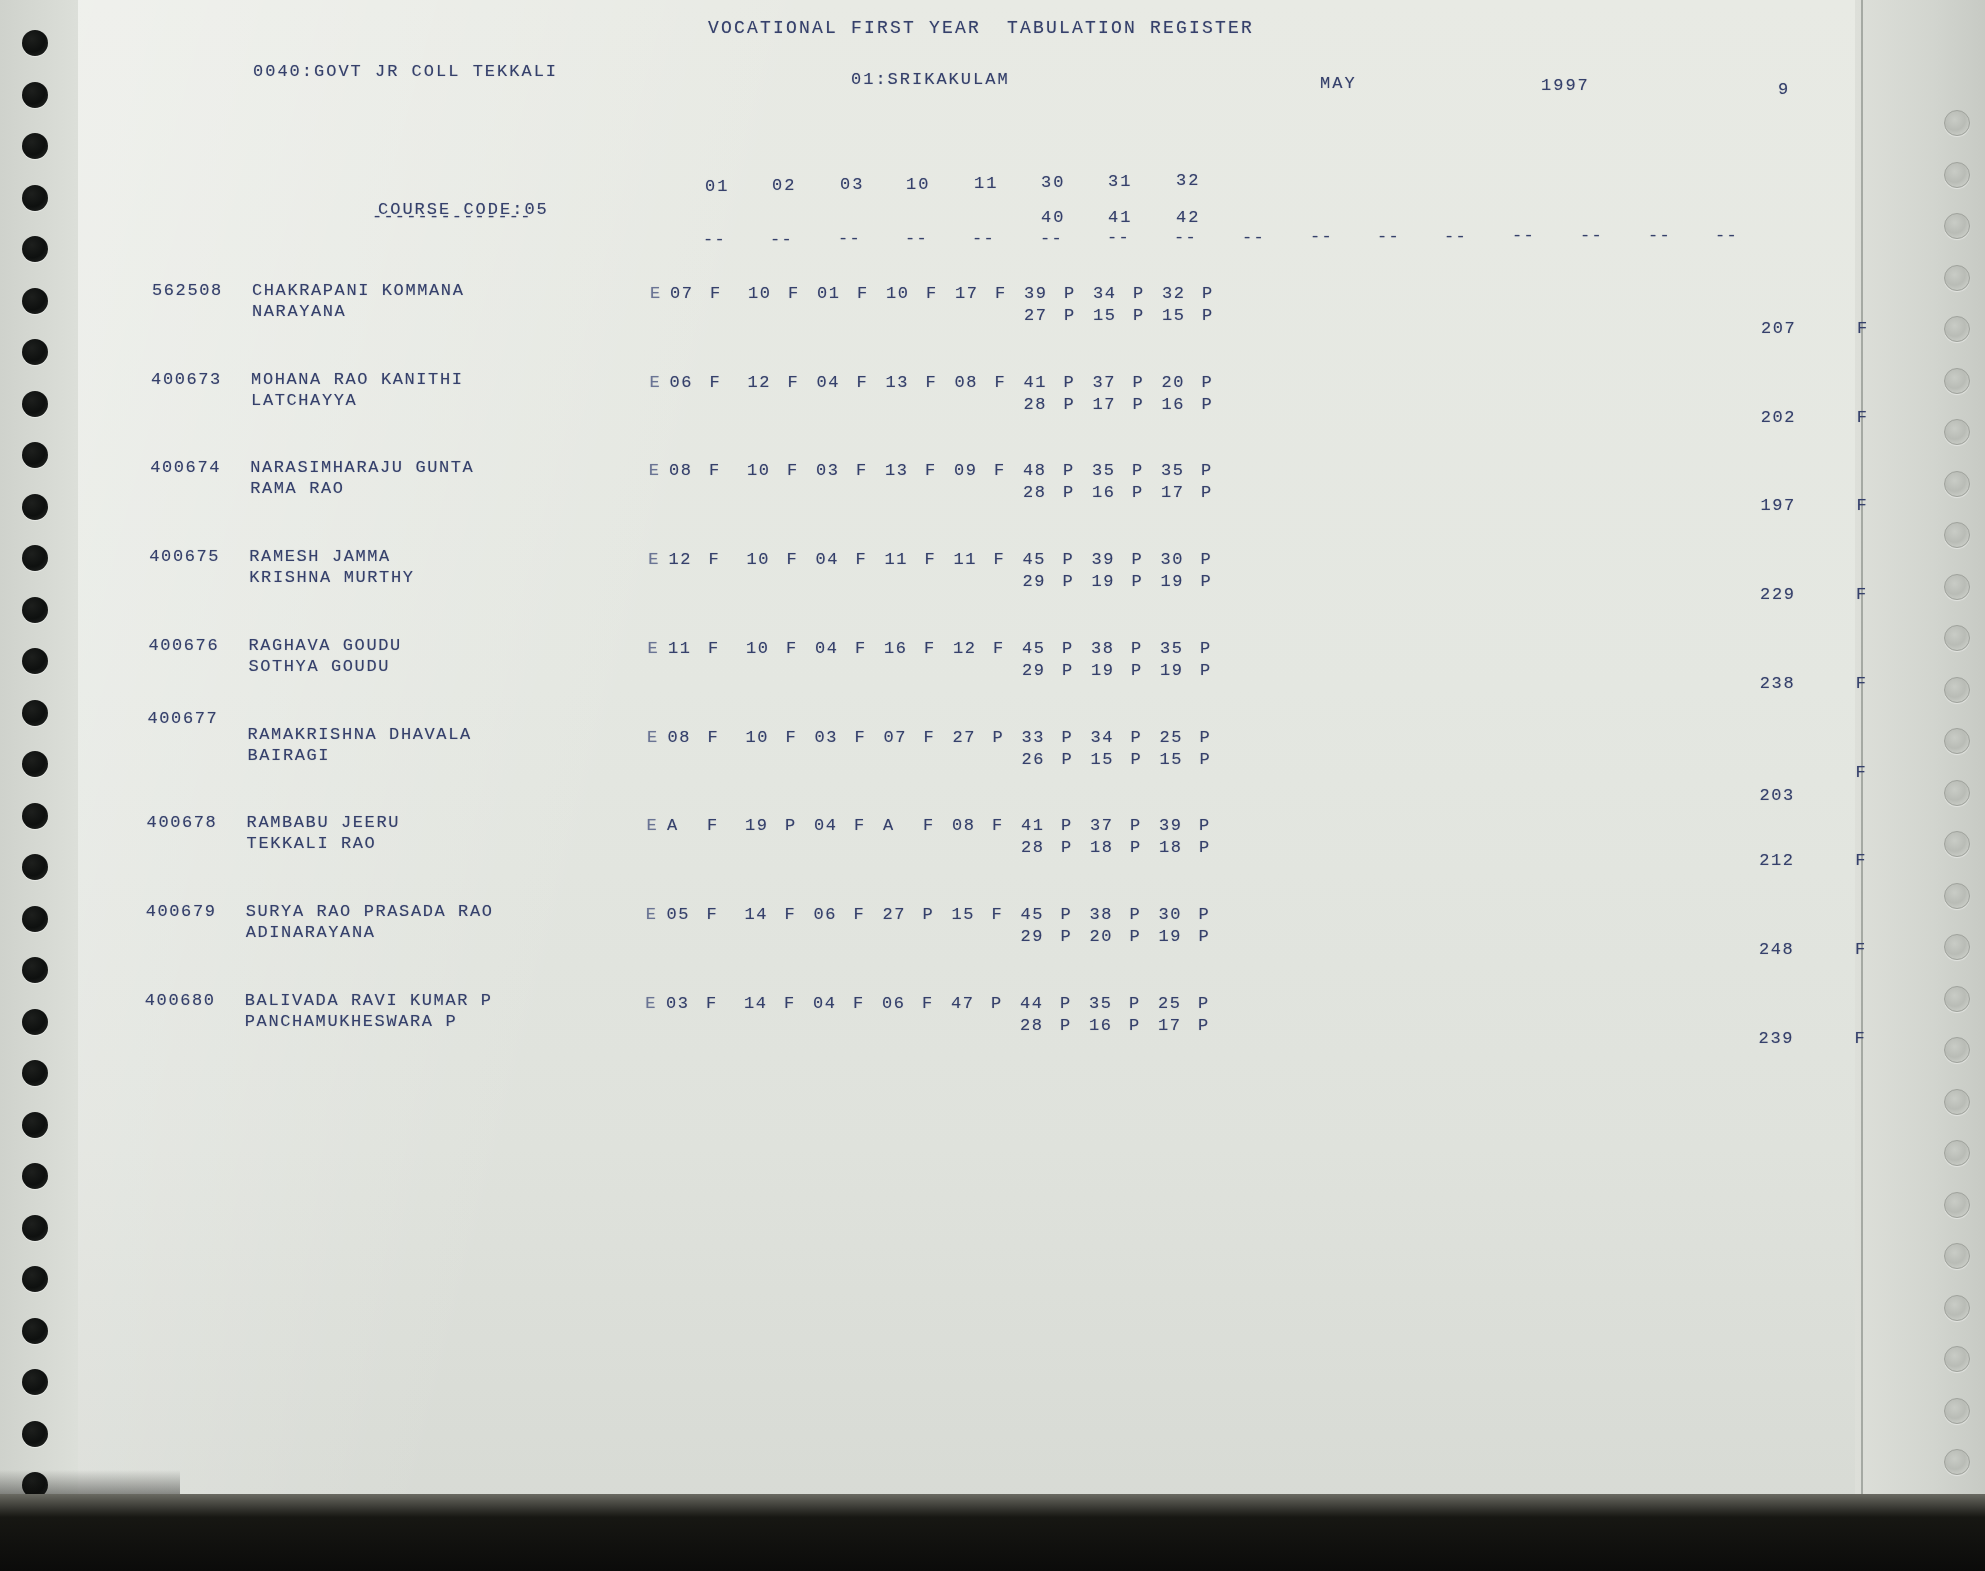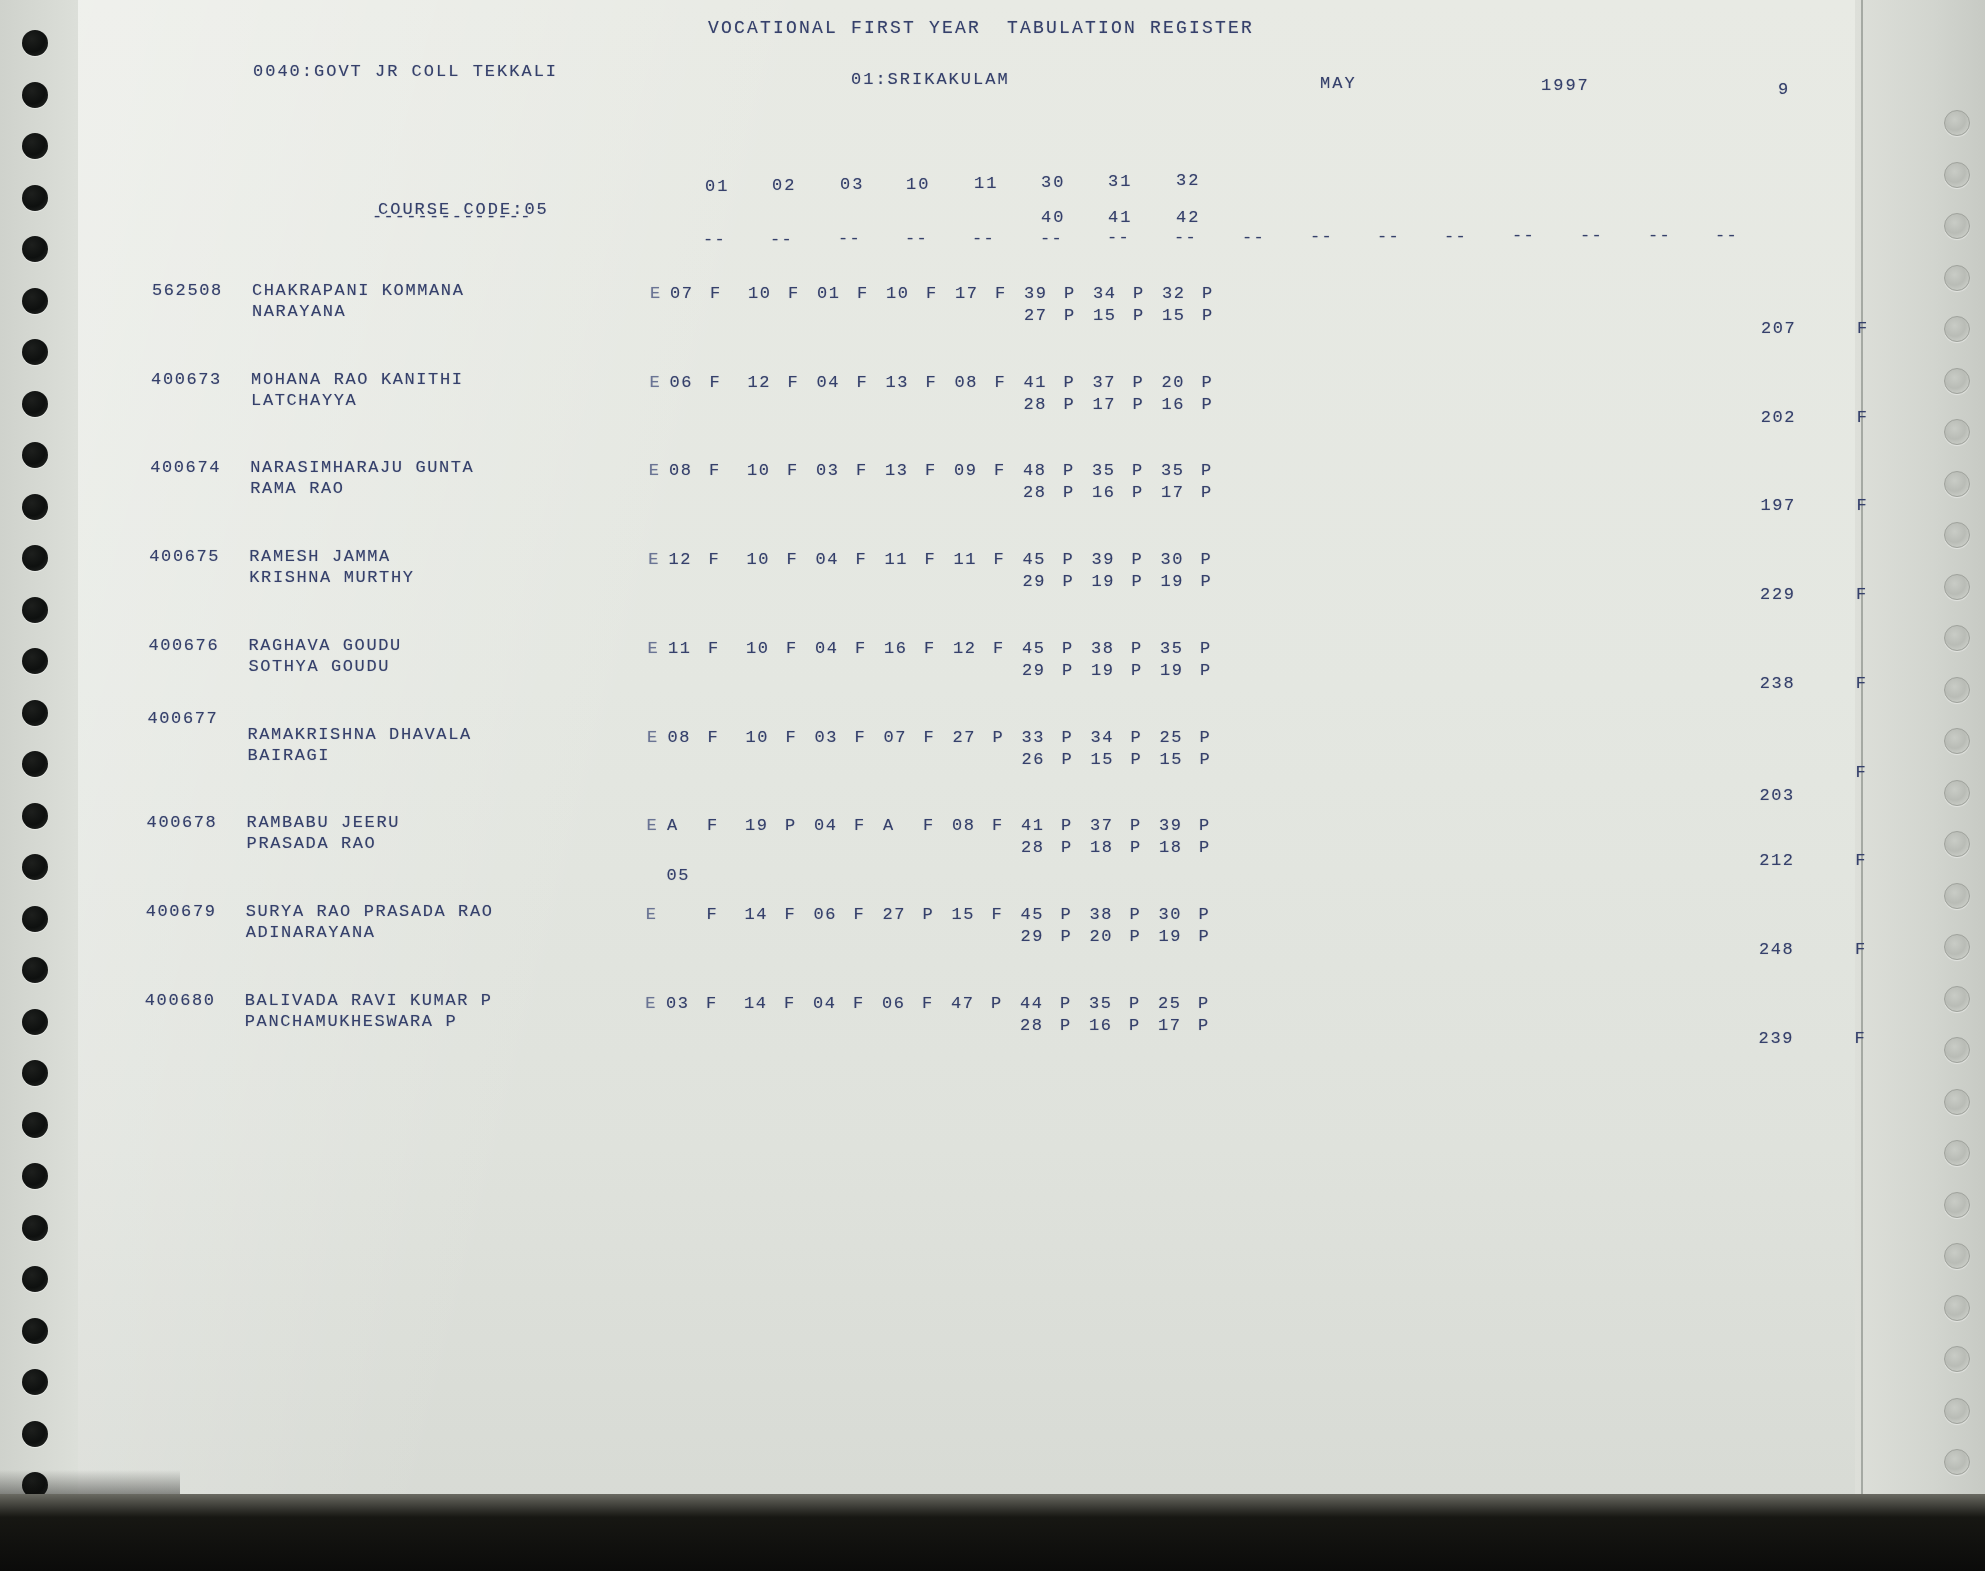--- a/index.html
+++ b/index.html
@@ -389,21 +389,21 @@
         <div class="t" style="left: 1021.5px; top: 749.5px;">26</div>
         <div class="t" style="left: 1061.5px; top: 749.5px;">P</div>
         <div class="t" style="left: 1090.5px; top: 749.5px;">15</div>
         <div class="t" style="left: 1130.5px; top: 749.5px;">P</div>
         <div class="t" style="left: 1159.5px; top: 749.5px;">15</div>
         <div class="t" style="left: 1199.5px; top: 749.5px;">P</div>
         <div class="t" style="left: 1759.5px; top: 762.5px; margin-top: 23px;">203</div>
         <div class="t" style="left: 1855.5px; top: 762.5px;">F</div>
         <div class="t" style="left: 146.6px; top: 813.2px;">400678</div>
         <div class="t" style="left: 246.6px; top: 813.2px;">RAMBABU JEERU</div>
-        <div class="t" style="left: 246.6px; top: 834.2px;">PRASADA RAO</div>
+        <div class="t" style="left: 246.6px; top: 834.2px;">TEKKALI RAO</div>
         <div class="t faint" style="left: 646.4px; top: 816.2px;">E</div>
         <div class="t" style="left: 667px; top: 816.2px;">A</div>
         <div class="t" style="left: 707px; top: 816.2px;">F</div>
         <div class="t" style="left: 745px; top: 816.2px;">19</div>
         <div class="t" style="left: 785px; top: 816.2px;">P</div>
         <div class="t" style="left: 814px; top: 816.2px;">04</div>
         <div class="t" style="left: 854px; top: 816.2px;">F</div>
         <div class="t" style="left: 883px; top: 816.2px;">A</div>
         <div class="t" style="left: 923px; top: 816.2px;">F</div>
         <div class="t" style="left: 952px; top: 816.2px;">08</div>
@@ -419,21 +419,21 @@
         <div class="t" style="left: 1090px; top: 838.2px;">18</div>
         <div class="t" style="left: 1130px; top: 838.2px;">P</div>
         <div class="t" style="left: 1159px; top: 838.2px;">18</div>
         <div class="t" style="left: 1199px; top: 838.2px;">P</div>
         <div class="t" style="left: 1759.2px; top: 851.2px;">212</div>
         <div class="t" style="left: 1855.2px; top: 851.2px;">F</div>
         <div class="t" style="left: 145.7px; top: 901.9px;">400679</div>
         <div class="t" style="left: 245.7px; top: 901.9px;">SURYA RAO PRASADA RAO</div>
         <div class="t" style="left: 245.7px; top: 922.9px;">ADINARAYANA</div>
         <div class="t faint" style="left: 645.8px; top: 904.9px;">E</div>
-        <div class="t" style="left: 666.5px; top: 866px;">05</div>
+        <div class="t" style="left: 666.5px; top: 905px;">05</div>
         <div class="t" style="left: 706.5px; top: 904.9px;">F</div>
         <div class="t" style="left: 744.5px; top: 904.9px;">14</div>
         <div class="t" style="left: 784.5px; top: 904.9px;">F</div>
         <div class="t" style="left: 813.5px; top: 904.9px;">06</div>
         <div class="t" style="left: 853.5px; top: 904.9px;">F</div>
         <div class="t" style="left: 882.5px; top: 904.9px;">27</div>
         <div class="t" style="left: 922.5px; top: 904.9px;">P</div>
         <div class="t" style="left: 951.5px; top: 904.9px;">15</div>
         <div class="t" style="left: 991.5px; top: 904.9px;">F</div>
         <div class="t" style="left: 1020.5px; top: 904.9px;">45</div>

